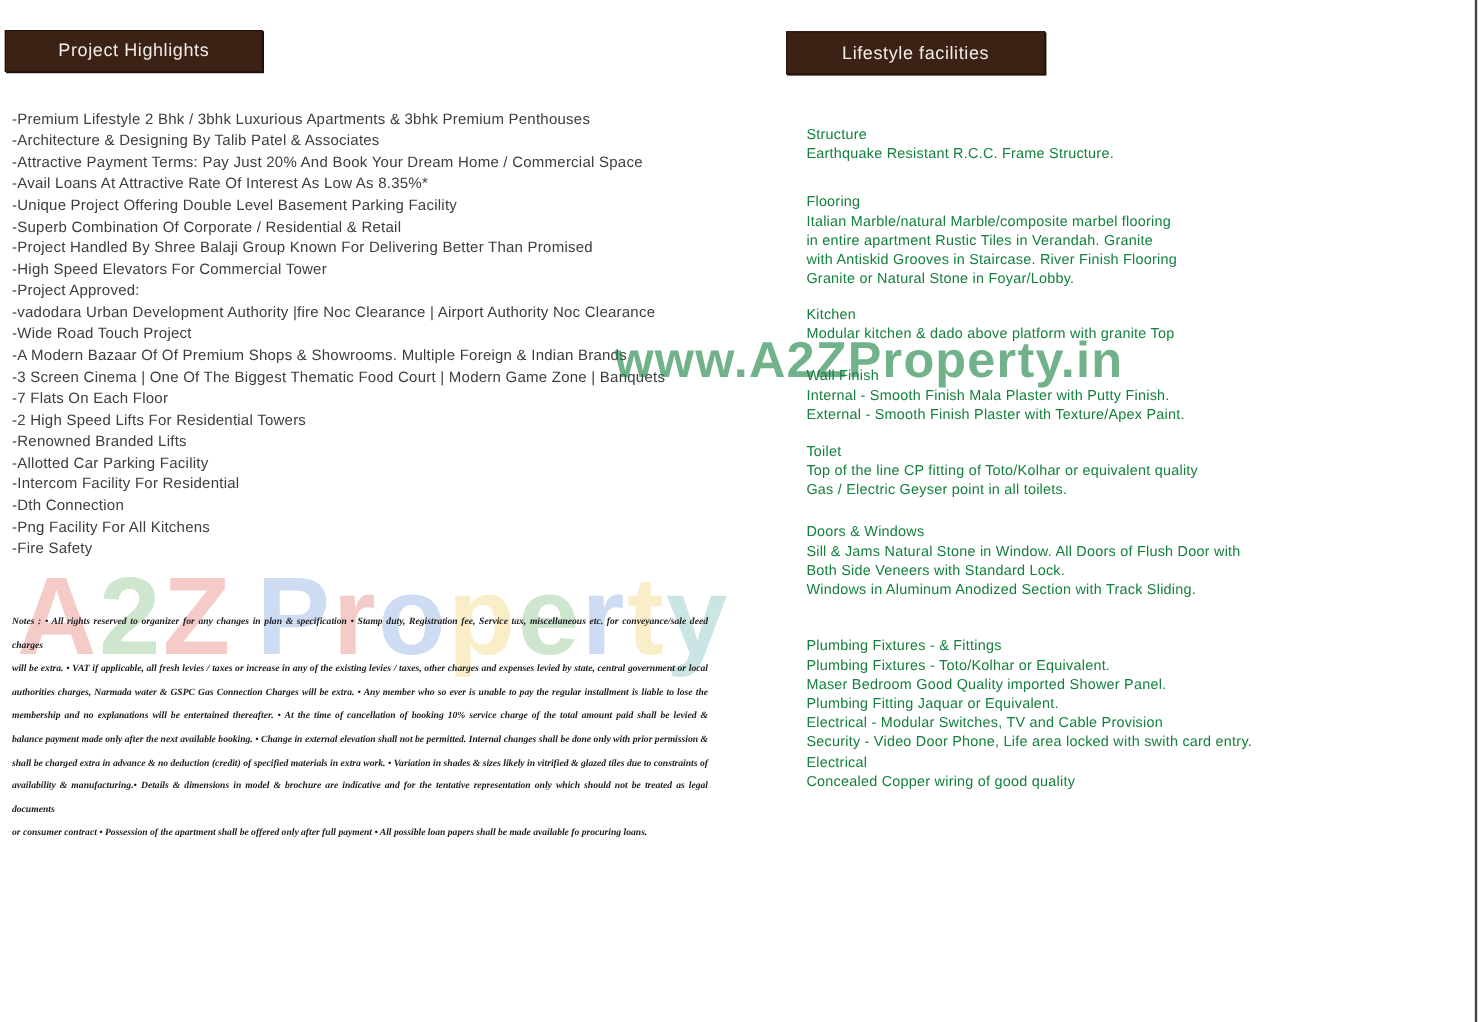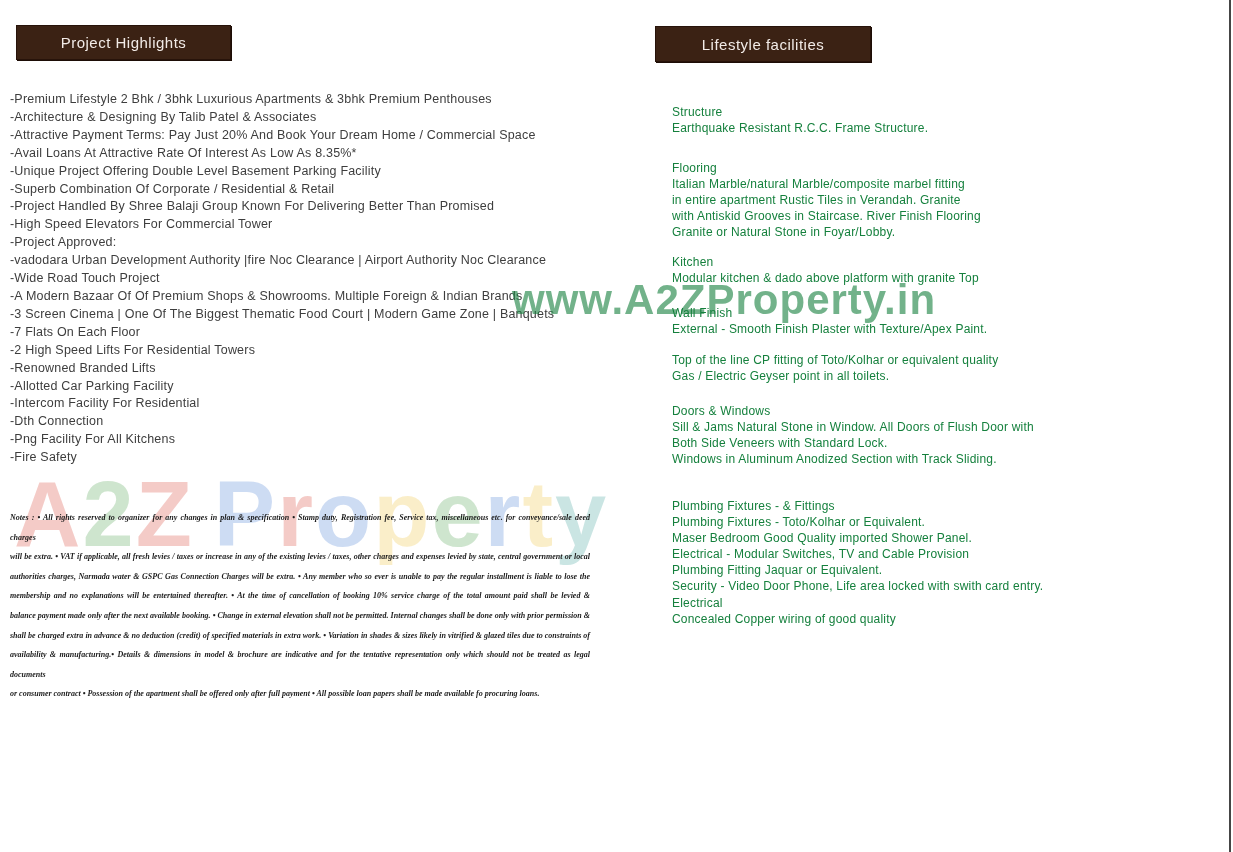--- a/index.html
+++ b/index.html
@@ -3,21 +3,21 @@
 <meta charset="utf-8">
 <style>
   html,body{margin:0;padding:0;background:#ffffff;}
   .page{position:relative;width:1233px;height:852px;background:#ffffff;overflow:hidden;
         font-family:"Liberation Sans",sans-serif;}
 
   
   .hdr{position:absolute;background:#3b2214;border:1px solid #27130a;color:#f2ebe7;
        display:flex;align-items:center;justify-content:center;
        font-size:15px;letter-spacing:.5px;box-shadow:1px 1px 0 #1d0d06;}
-  .hdr-left{left:16px;top:25px;width:213px;height:33px;}
+  .hdr-left{left:4px;top:25px;width:213px;height:33px;}
   .hdr-right{left:655px;top:26px;width:214px;height:34px;}
 
   
   .list{position:absolute;left:10px;top:91px;z-index:1;color:#3d3d3d;
         font-size:12.5px;line-height:17.9px;letter-spacing:.2px;}
 
   
   .rcol{position:absolute;left:672px;top:104px;z-index:1;color:#15803d;
         font-size:12px;line-height:16px;letter-spacing:.2px;width:420px;}
   .sec .sl{white-space:nowrap;}
@@ -79,49 +79,51 @@
     <div class="li">-Fire Safety</div>
   </div>
 
   <div class="rcol">
     <div class="sec" style="margin-bottom:24px">
       <div class="st">Structure</div>
       <div class="sl">Earthquake Resistant R.C.C. Frame Structure.</div>
     </div>
     <div class="sec" style="margin-bottom:14px">
       <div class="st">Flooring</div>
-      <div class="sl">Italian Marble/natural Marble/composite marbel fitting</div>
+      <div class="sl">Italian Marble/natural Marble/composite marbel flooring</div>
       <div class="sl">in entire apartment Rustic Tiles in Verandah. Granite</div>
       <div class="sl">with Antiskid Grooves in Staircase. River Finish Flooring</div>
       <div class="sl">Granite or Natural Stone in Foyar/Lobby.</div>
     </div>
     <div class="sec" style="margin-bottom:19px">
       <div class="st">Kitchen</div>
       <div class="sl">Modular kitchen &amp; dado above platform with granite Top</div>
     </div>
     <div class="sec" style="margin-bottom:15px">
       <div class="st">Wall Finish</div>
+      <div class="sl">Internal - Smooth Finish Mala Plaster with Putty Finish.</div>
       <div class="sl">External - Smooth Finish Plaster with Texture/Apex Paint.</div>
     </div>
     <div class="sec" style="margin-bottom:19px">
+      <div class="st">Toilet</div>
       <div class="sl">Top of the line CP fitting of Toto/Kolhar or equivalent quality</div>
       <div class="sl">Gas / Electric Geyser point in all toilets.</div>
     </div>
     <div class="sec" style="margin-bottom:31px">
       <div class="st">Doors &amp; Windows</div>
       <div class="sl">Sill &amp; Jams Natural Stone in Window. All Doors of Flush Door with</div>
       <div class="sl">Both Side Veneers with Standard Lock.</div>
       <div class="sl">Windows in Aluminum Anodized Section with Track Sliding.</div>
     </div>
     <div class="sec" style="margin-bottom:1px">
       <div class="st">Plumbing Fixtures - &amp; Fittings</div>
       <div class="sl">Plumbing Fixtures - Toto/Kolhar or Equivalent.</div>
       <div class="sl">Maser Bedroom Good Quality imported Shower Panel.</div>
+      <div class="sl">Plumbing Fitting Jaquar or Equivalent.</div>
       <div class="sl">Electrical - Modular Switches, TV and Cable Provision</div>
-      <div class="sl">Plumbing Fitting Jaquar or Equivalent.</div>
       <div class="sl">Security - Video Door Phone, Life area locked with swith card entry.</div>
     </div>
     <div class="sec">
       <div class="st">Electrical</div>
       <div class="sl">Concealed Copper wiring of good quality</div>
     </div>
   </div>
 
   <div class="wm-center">www.A2ZProperty.in</div>
 

